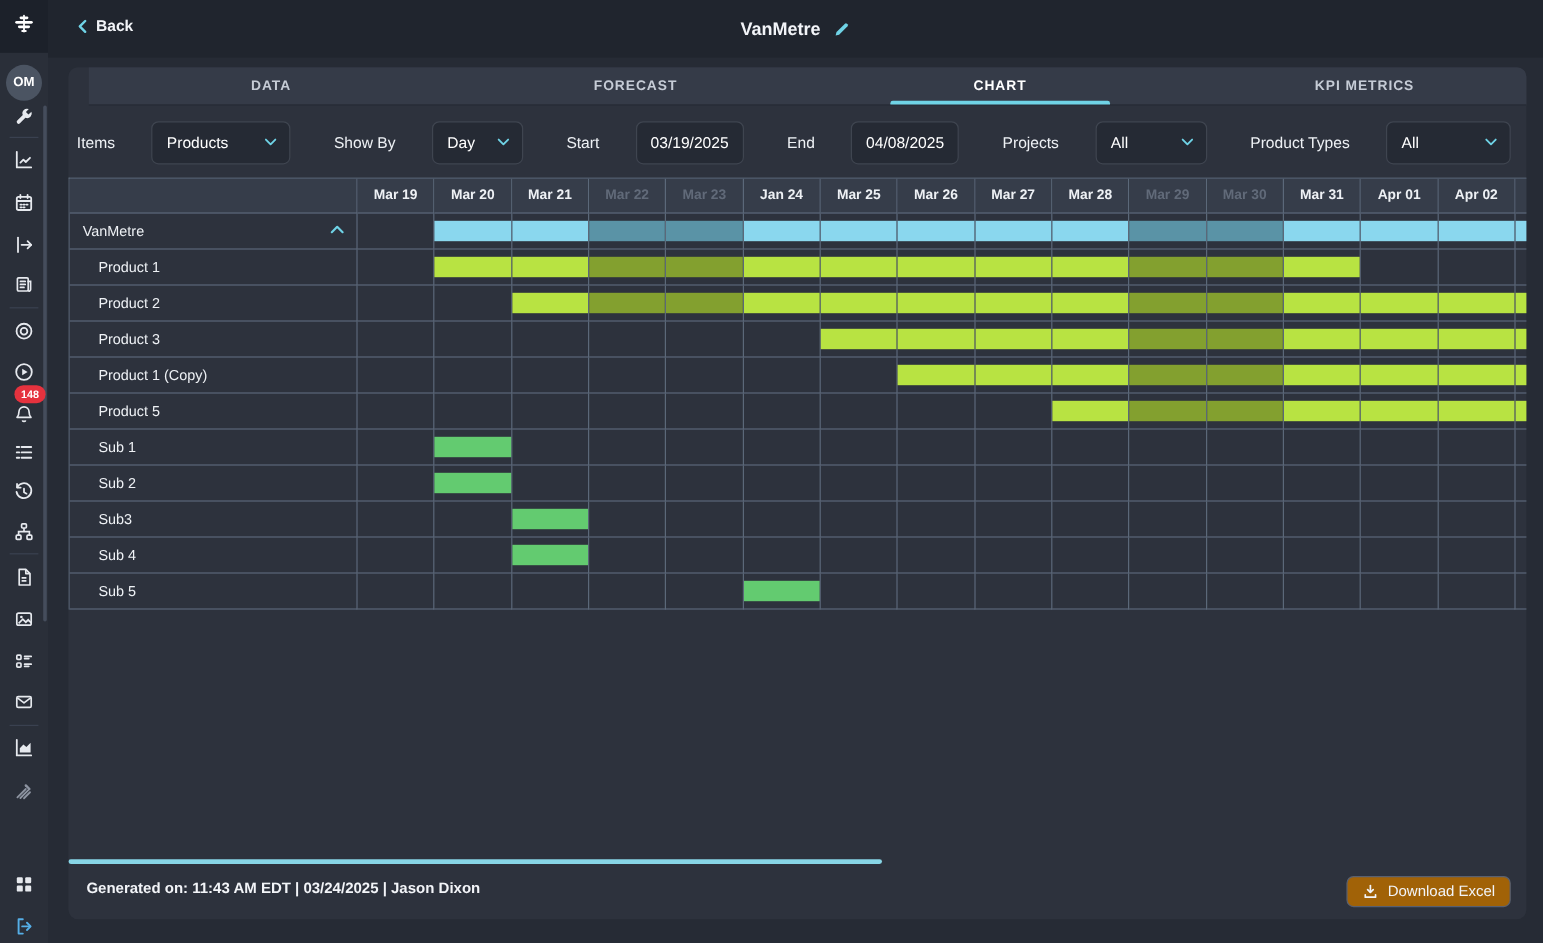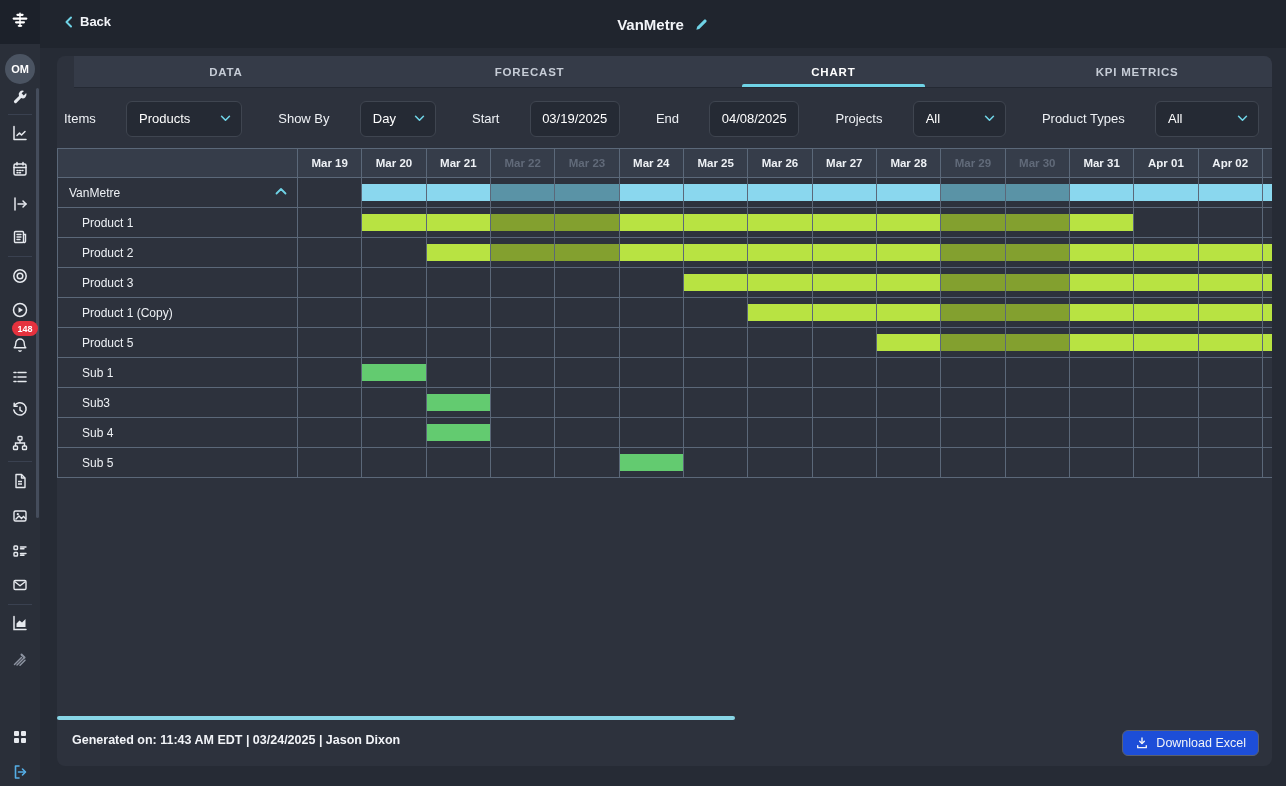--- a/index.html
+++ b/index.html
@@ -60,21 +60,21 @@
   .g-partial-cell { width:10px; border-right:none; }
   .g-head .g-cell { background:#363d4a; display:flex; align-items:center; justify-content:center;
     font-size:11.5px; font-weight:bold; color:#eef1f5; }
   .g-head .weekend { color:#616a79; }
   .bar { position:absolute; left:0; right:0; top:6px; height:17px; }
   .row-chevron { position:absolute; right:10px; top:9px; }
 
   
   .hthumb { position:absolute; left:0; top:660px; width:678px; height:4px; background:#87d5e6; border-radius:2px; cursor:pointer; }
   .gen-text { position:absolute; left:15px; top:677px; font-size:12.5px; font-weight:bold; color:#f2f4f8; }
-  .dl-btn { position:absolute; right:13px; top:674px; height:26px; background:#1d4ed8;
+  .dl-btn { position:absolute; right:13px; top:674px; height:26px; background:#a16207;
     border:1px solid #596070; border-radius:6px; color:#f2f4f8; font-size:12.5px;
     display:flex; align-items:center; gap:7px; padding:0 12px; cursor:pointer;
     font-family:"Liberation Sans", sans-serif; }
 </style>
 </head>
 <body>
 
 <div class="sidebar">
   <div class="logo-cell">
     <svg width="22" height="22" viewBox="0 0 24 24">
@@ -286,21 +286,21 @@
   </div>
 
   <div class="grid">
       <div class="g-row g-head">
         <div class="g-cell g-label-cell"></div>
         <div class="g-cell g-day-cell">Mar 19</div>
         <div class="g-cell g-day-cell">Mar 20</div>
         <div class="g-cell g-day-cell">Mar 21</div>
         <div class="g-cell g-day-cell weekend">Mar 22</div>
         <div class="g-cell g-day-cell weekend">Mar 23</div>
-        <div class="g-cell g-day-cell">Mar 24</div>
+        <div class="g-cell g-day-cell">Jan 24</div>
         <div class="g-cell g-day-cell">Mar 25</div>
         <div class="g-cell g-day-cell">Mar 26</div>
         <div class="g-cell g-day-cell">Mar 27</div>
         <div class="g-cell g-day-cell">Mar 28</div>
         <div class="g-cell g-day-cell weekend">Mar 29</div>
         <div class="g-cell g-day-cell weekend">Mar 30</div>
         <div class="g-cell g-day-cell">Mar 31</div>
         <div class="g-cell g-day-cell">Apr 01</div>
         <div class="g-cell g-day-cell">Apr 02</div>
         <div class="g-cell g-partial-cell"></div>
@@ -586,20 +586,43 @@
         <div class="g-cell g-day-cell"></div>
         <div class="g-cell g-day-cell"></div>
         <div class="g-cell g-day-cell"></div>
         <div class="g-cell g-day-cell"></div>
         <div class="g-cell g-day-cell"></div>
         <div class="g-cell g-day-cell"></div>
         <div class="g-cell g-partial-cell"></div>
       </div>
       <div class="g-row">
         <div class="g-cell g-label-cell">
+          <span style="padding-left: 24px;">Sub 2</span>
+        </div>
+        <div class="g-cell g-day-cell"></div>
+        <div class="g-cell g-day-cell">
+          <div class="bar" style="background: rgb(99, 203, 112);"></div>
+        </div>
+        <div class="g-cell g-day-cell"></div>
+        <div class="g-cell g-day-cell"></div>
+        <div class="g-cell g-day-cell"></div>
+        <div class="g-cell g-day-cell"></div>
+        <div class="g-cell g-day-cell"></div>
+        <div class="g-cell g-day-cell"></div>
+        <div class="g-cell g-day-cell"></div>
+        <div class="g-cell g-day-cell"></div>
+        <div class="g-cell g-day-cell"></div>
+        <div class="g-cell g-day-cell"></div>
+        <div class="g-cell g-day-cell"></div>
+        <div class="g-cell g-day-cell"></div>
+        <div class="g-cell g-day-cell"></div>
+        <div class="g-cell g-partial-cell"></div>
+      </div>
+      <div class="g-row">
+        <div class="g-cell g-label-cell">
           <span style="padding-left: 24px;">Sub3</span>
         </div>
         <div class="g-cell g-day-cell"></div>
         <div class="g-cell g-day-cell"></div>
         <div class="g-cell g-day-cell">
           <div class="bar" style="background: rgb(99, 203, 112);"></div>
         </div>
         <div class="g-cell g-day-cell"></div>
         <div class="g-cell g-day-cell"></div>
         <div class="g-cell g-day-cell"></div>

